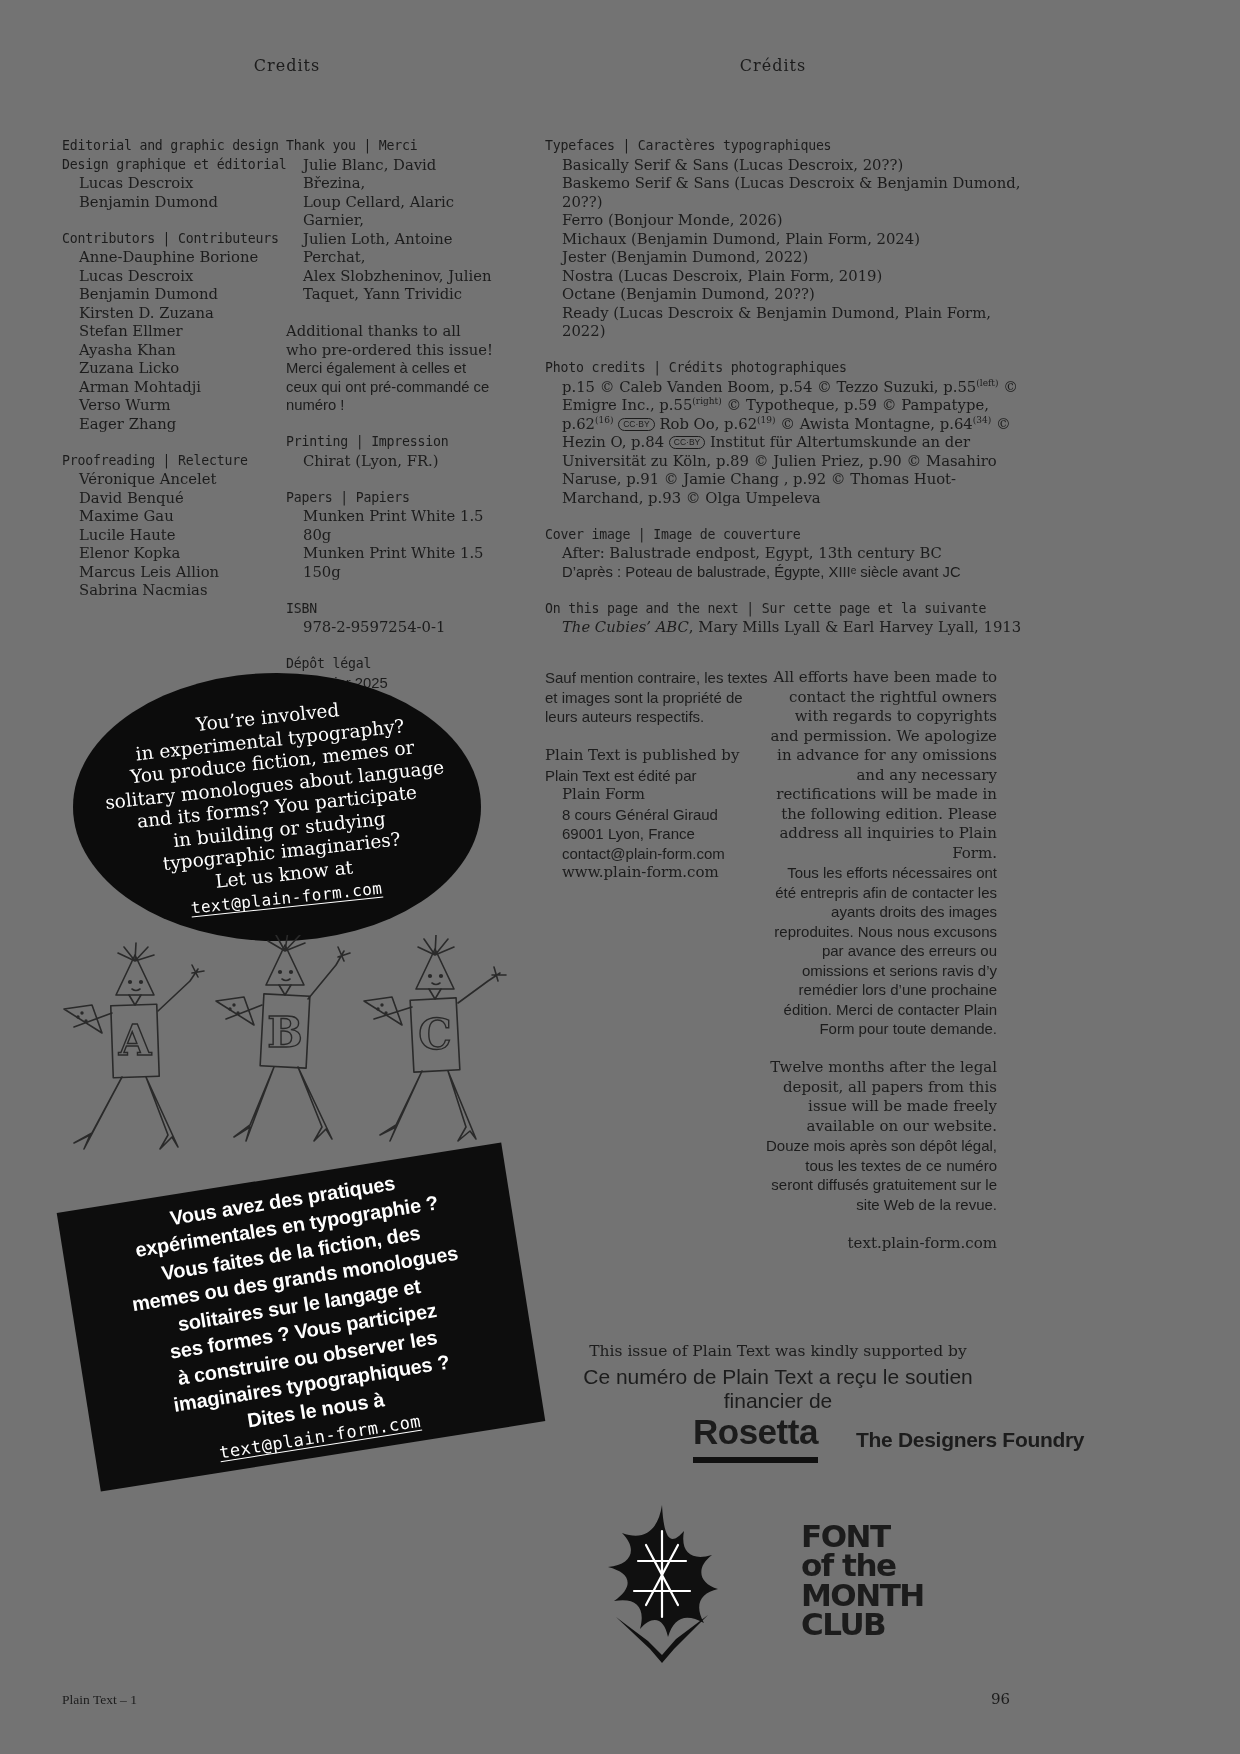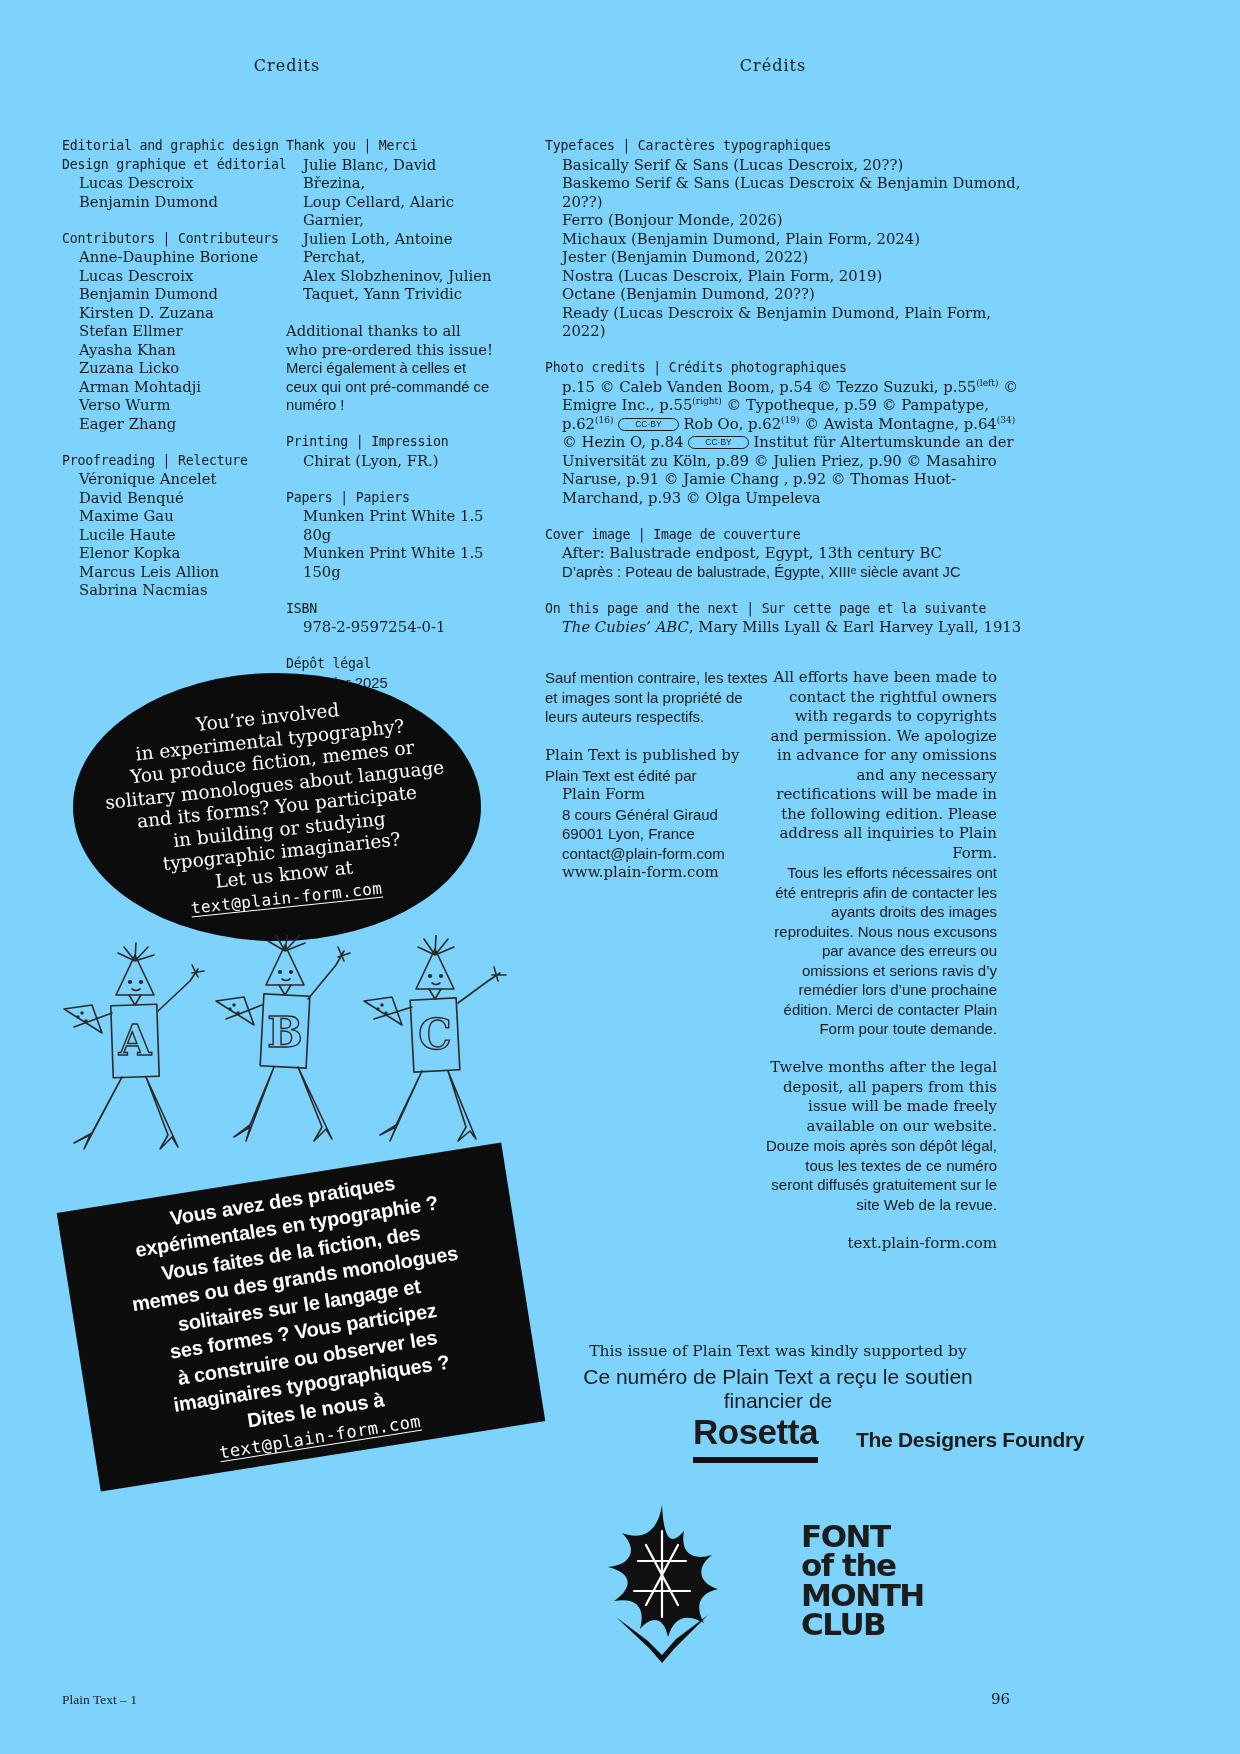--- a/index.html
+++ b/index.html
@@ -1,36 +1,36 @@
 <!DOCTYPE html>
 <html><head>
 <meta charset="utf-8">
 <style>
   html,body{margin:0;padding:0;}
   body{background:#e8e8e8;font-family:"DejaVu Serif",serif;}
-  .page{position:relative;width:1240px;height:1754px;background:#7dd3fc;color:#1c1c1c;margin:0 auto;overflow:hidden;}
+  .page{position:relative;width:1240px;height:1754px;background:#737373;color:#1c1c1c;margin:0 auto;overflow:hidden;}
   .serif{font-family:"DejaVu Serif",serif;}
   .sans{font-family:"Liberation Sans",sans-serif;}
   .it{font-style:italic;}
 
   
   .hdr{position:absolute;top:56px;width:450px;text-align:center;font-size:16px;letter-spacing:1px;font-family:"DejaVu Serif",serif;}
   .hdr-left{left:62px;}
   .hdr-right{left:548px;}
 
   
   .topcol{position:absolute;top:137px;font-size:14.8px;line-height:18.5px;}
   .col1{left:62px;width:235px;}
   .col2{left:286px;width:208px;}
   .col3{left:545px;width:478px;}
   .sec{margin-bottom:18.5px;}
   .indent{padding-left:17px;}
   .lbl{font-family:"DejaVu Sans Mono",monospace;font-size:13.2px;letter-spacing:-0.2px;}
   sup{font-size:9px;line-height:0;font-family:"DejaVu Serif",serif;}
-  .badge{display:inline-block;border:1px solid #1c1c1c;border-radius:8px;font-family:"Liberation Sans",sans-serif;font-size:8.5px;line-height:11px;padding:0 16px;vertical-align:2px;letter-spacing:0;}
+  .badge{display:inline-block;border:1px solid #1c1c1c;border-radius:8px;font-family:"Liberation Sans",sans-serif;font-size:8.5px;line-height:11px;padding:0 4px;vertical-align:2px;letter-spacing:0;}
 
   
   .legalcol{position:absolute;top:668px;width:234px;font-size:15px;line-height:19.5px;}
   .legalA{left:545px;}
   .legalB{left:763px;text-align:right;}
   .gap{height:19.5px;}
 
   
   .bubble{position:absolute;left:73px;top:673px;width:408px;height:268px;background:#0c0c0c;border-radius:50%;}
   .bubble-inner{position:absolute;inset:0;display:flex;flex-direction:column;align-items:center;justify-content:center;transform:rotate(-6deg);color:#fff;text-align:center;}

